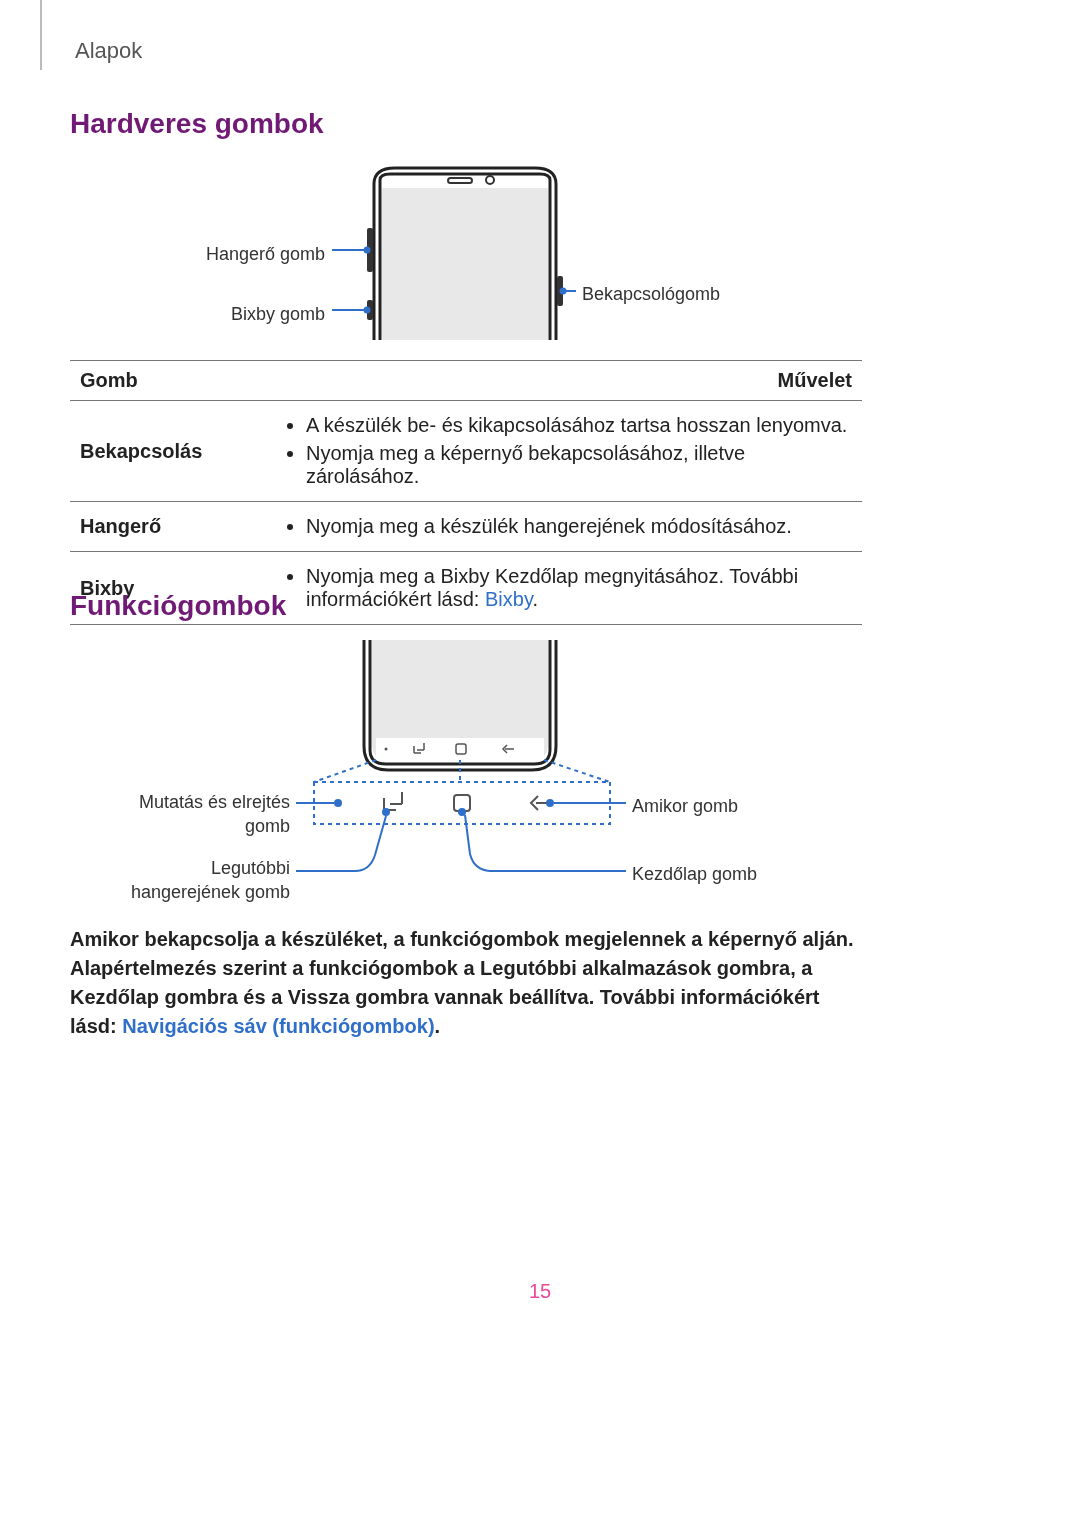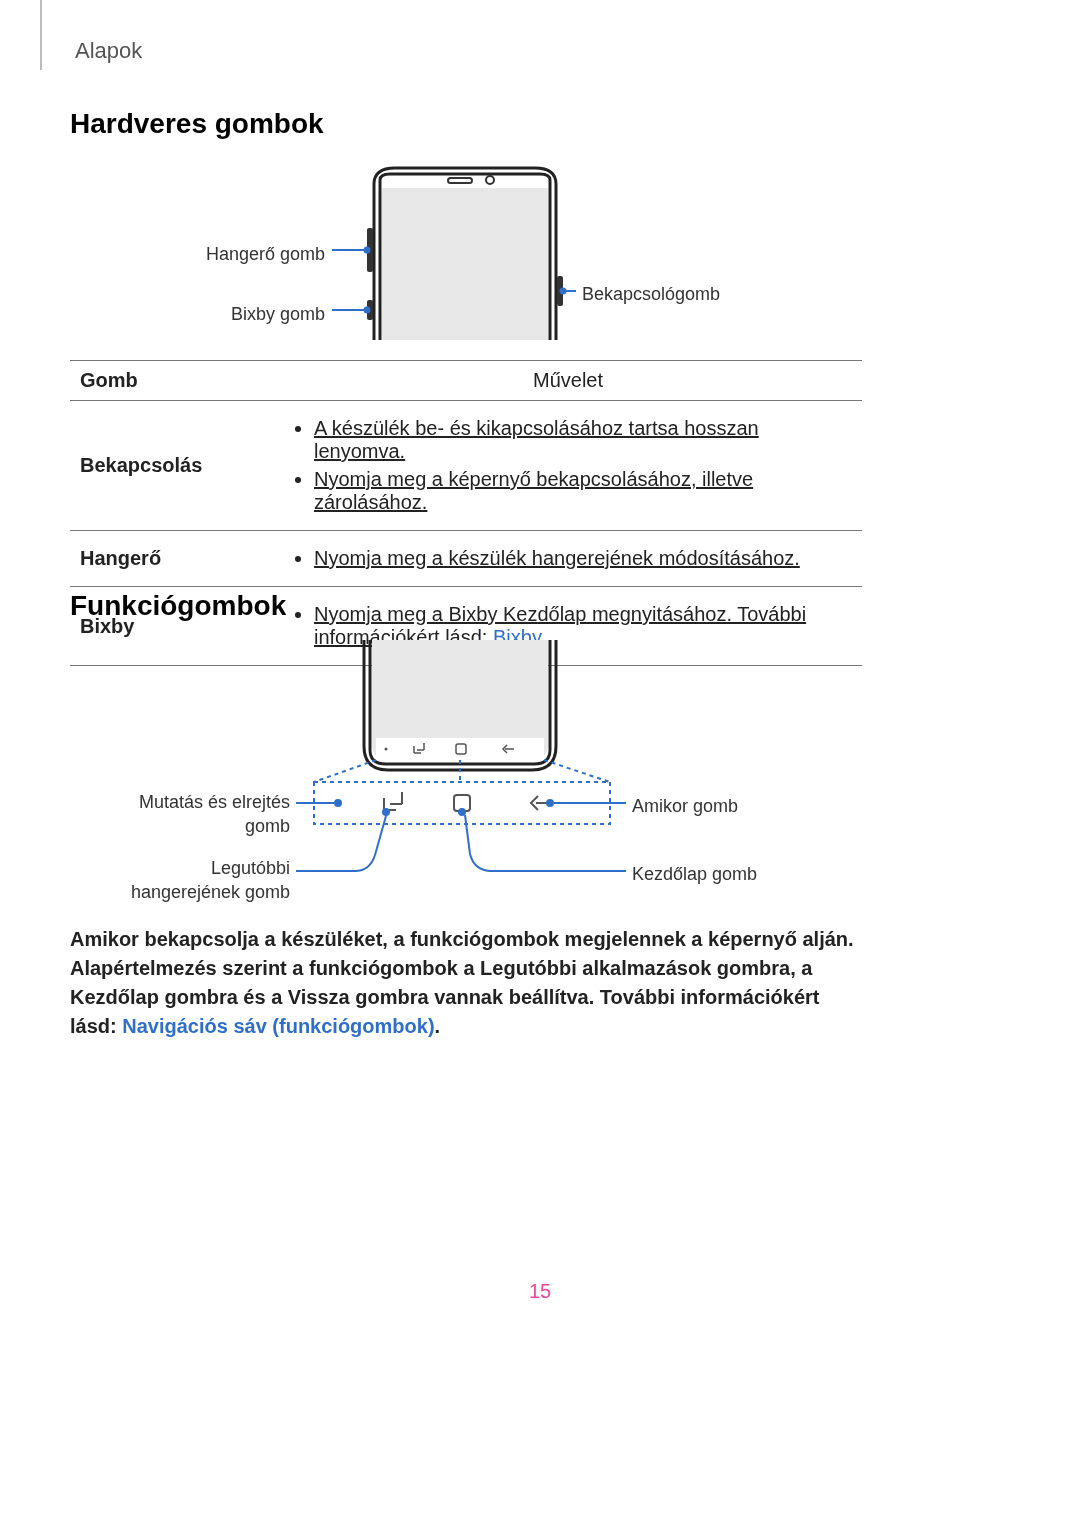--- a/index.html
+++ b/index.html
@@ -29,21 +29,21 @@
     left: 75px;
     top: 38px;
     font-size: 22px;
     color: #555;
   }
   .h2 {
     position: absolute;
     left: 70px;
     font-size: 28px;
     font-weight: 700;
-    color: #000000;
+    color: #701a75;
   }
   .h2.first { top: 108px; }
   .h2.second { top: 590px; }
 
   
   .fig1 { position: absolute; left: 70px; top: 160px; width: 800px; height: 180px; }
   .fig1 svg { position: absolute; left: 0; top: 0; }
   .callout {
     position: absolute;
     font-size: 18px;
@@ -62,23 +62,23 @@
     border-collapse: collapse;
     font-size: 20px;
   }
   .tbl th, .tbl td {
     border-top: 1px solid #777;
     border-bottom: 1px solid #777;
     padding: 8px 10px;
     vertical-align: top;
   }
   .tbl th.col1 { width: 184px; text-align: left; font-weight: 700; }
-  .tbl th.col2 { text-align: center; font-weight: 400; }
+  .tbl th.col2 { text-align: right; font-weight: 700; }
   .tbl td.key  { font-weight: 700; vertical-align: middle; }
-  .tbl ul { margin: 8px; padding-left: 22px; list-style: disc; text-decoration: underline; }
+  .tbl ul { margin: 0; padding-left: 22px; list-style: disc; }
   .tbl li { margin: 5px 0; }
   .link { color: #2f6fca; cursor: pointer; }
 
   
   .fig2 { position: absolute; left: 70px; top: 640px; width: 800px; height: 270px; }
   .fig2 svg { position: absolute; left: 0; top: 0; }
 
   .body-text {
     position: absolute;
     left: 70px;

